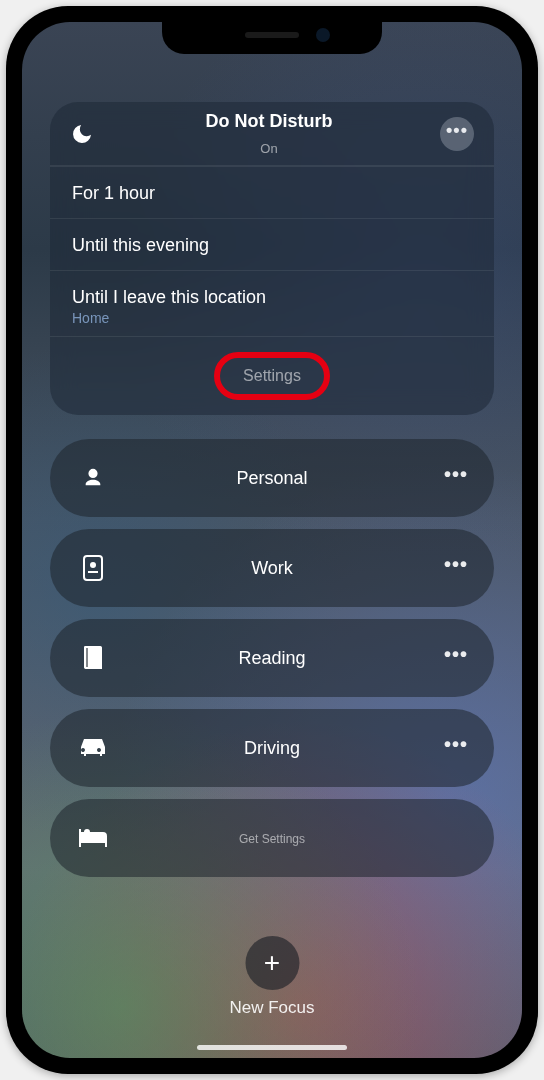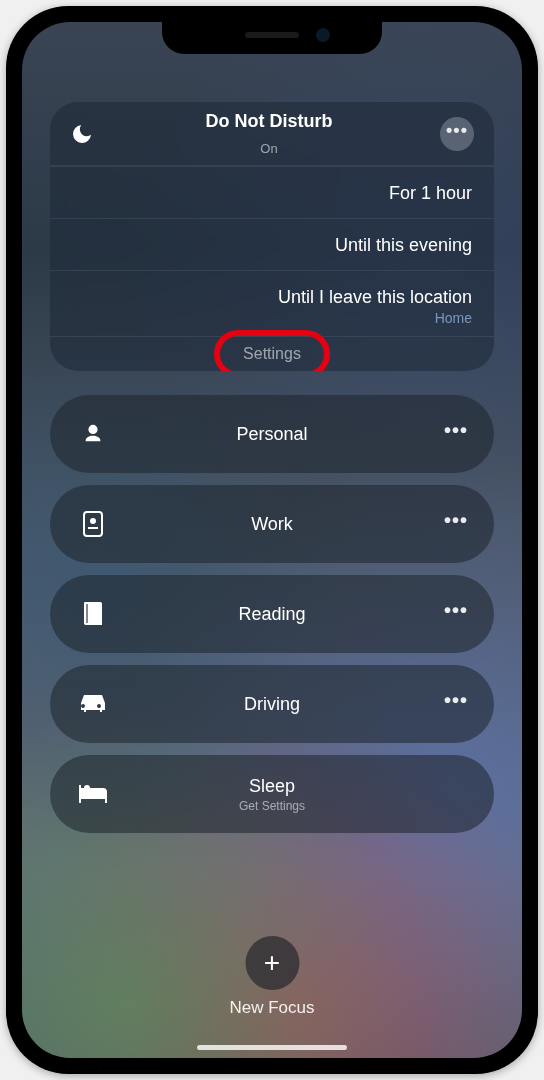--- a/index.html
+++ b/index.html
@@ -100,26 +100,25 @@
       font-weight: 700;
       line-height: 0;
     }
     .more-btn span { position: relative; top: -4px; }
     .row {
       padding: 16px 22px 14px;
       border-top: 1px solid rgba(255,255,255,0.08);
       font-size: 18px;
       font-weight: 400;
       color: #fff;
-      text-align: right;
     }
     .row:first-of-type { border-top: none; }
     .row .hint { font-size: 14px; color: rgba(130,160,200,0.9); margin-top: 2px; }
     .settings-row {
-      padding: 8px 22px;
+      padding: 30px 22px;
       border-top: 1px solid rgba(255,255,255,0.08);
       text-align: center;
       position: relative;
     }
     .settings-text {
       font-size: 16px;
       color: rgba(255,255,255,0.55);
       display: inline-block;
     }
     .highlight {
@@ -268,21 +267,20 @@
         <div class="pmore"><span>•••</span></div>
       </div>
 
       <div class="pill">
         <div class="picon">
           <svg width="30" height="20" viewBox="0 0 30 20">
               <path d="M1 1v18h2v-4h24v4h2V8a4 4 0 0 0-4-4H12a3 3 0 0 0-6 0H3V1z"></path>
             </svg>
         </div>
         <div class="ptext">
-          <div class="label">Sleep</div>
           <div class="sublabel">Get Settings</div>
         </div>
         <div class="pmore"></div>
       </div>
 
       <div class="newfocus">
         <div class="plusbtn">+</div>
         <div class="newfocus-label">New Focus</div>
       </div>
 

